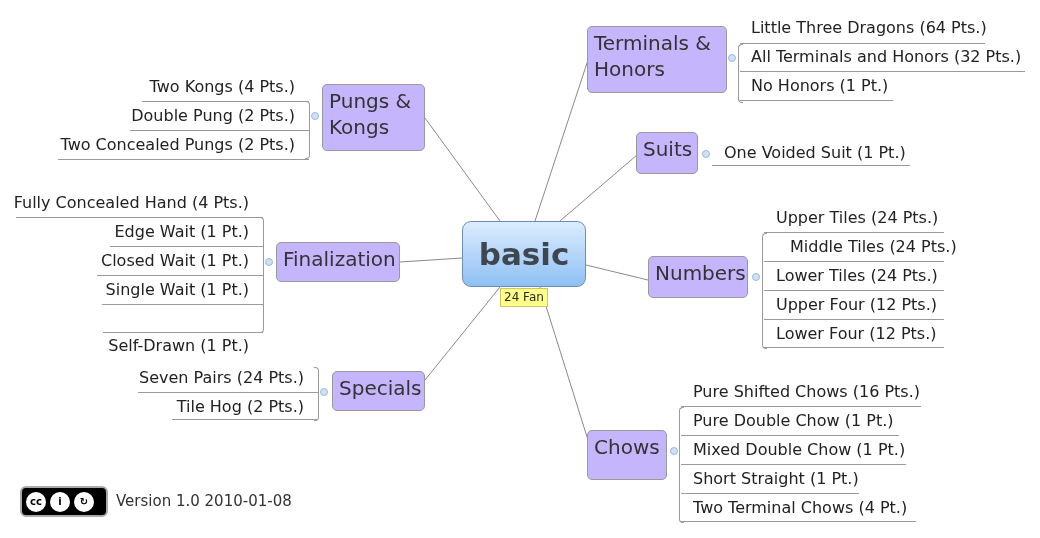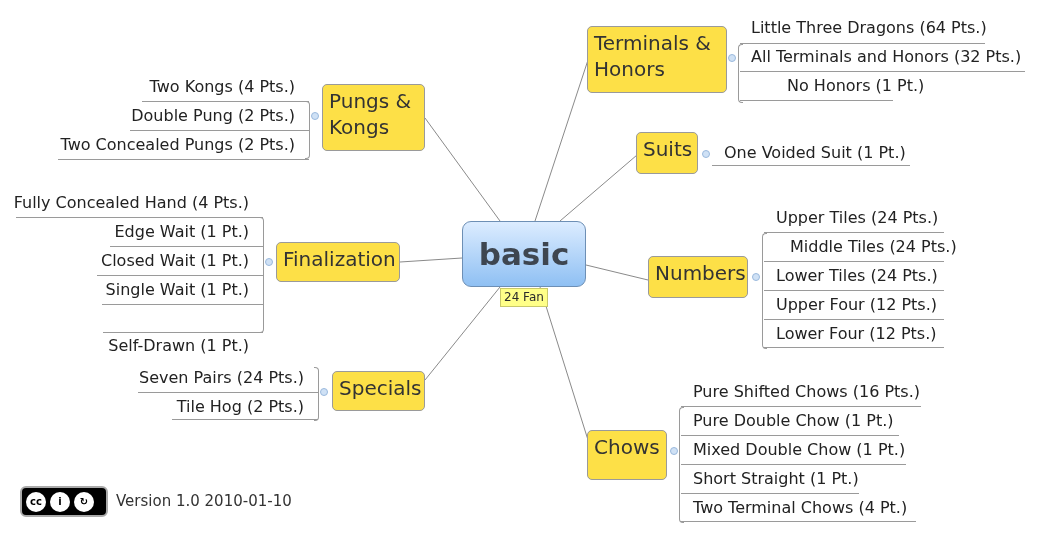--- a/index.html
+++ b/index.html
@@ -1,20 +1,20 @@
 <!DOCTYPE html>
 <html><head>
 <meta charset="utf-8">
 <style>
   html, body { margin:0; padding:0; background:#ffffff; }
   body { width:1040px; height:538px; position:relative; overflow:hidden;
          font-family:"DejaVu Sans", sans-serif; color:#2b2b2b; }
   #lines { position:absolute; left:0; top:0; width:1040px; height:538px; }
   .topic { position:absolute; border:1px solid #9a9a9a; border-radius:5px;
-           background:#fde047; font-size:20px; line-height:26px; padding:3px 6px;
+           background:#c4b5fd; font-size:20px; line-height:26px; padding:3px 6px;
            box-sizing:border-box; color:#333; }
   .central { position:absolute; left:462px; top:221px; width:124px; height:66px;
              border:1px solid #6d8fb5; border-radius:9px;
              background:linear-gradient(#dcecff,#8fc0f3);
              font-size:31px; font-weight:bold; color:#3e4650;
              display:flex; align-items:center; justify-content:center; box-sizing:border-box; }
   .note { position:absolute; left:500px; top:288px; background:#ffff88;
           border:1px solid #c9c96a; font-size:12px; padding:0 3px; line-height:17px; }
   .leaf { position:absolute; font-size:16px; line-height:20px; white-space:nowrap; color:#222; }
   .sub { position:absolute; border-bottom:1px solid #9a9a9a; height:26px; box-sizing:border-box; }
@@ -50,21 +50,21 @@
   </div>
 <div class="note">24 Fan</div>
 
 <div class="topic" style="left:587px;top:26px;width:140px;height:67px;white-space:normal;">Terminals &amp; Honors</div>
 <div class="dot" style="left:728px;top:54px;"></div>
 <div class="bracket br-l" style="left:738px;top:44px;width:4px;height:57px;"></div>
 <div class="leaf" style="left:751px;top:18px;">Little Three Dragons (64 Pts.)</div>
 <div class="sub" style="left:740px;top:18px;width:245px;"></div>
 <div class="leaf" style="left:751px;top:47px;">All Terminals and Honors (32 Pts.)</div>
 <div class="sub" style="left:740px;top:46px;width:285px;"></div>
-<div class="leaf" style="left:751px;top:76px;margin-left:36px;">No Honors (1 Pt.)</div>
+<div class="leaf" style="left:751px;top:76px;">No Honors (1 Pt.)</div>
 <div class="sub" style="left:740px;top:75px;width:153px;"></div>
 
 <div class="topic" style="left:636px;top:132px;width:62px;height:42px;">Suits</div>
 <div class="dot" style="left:702px;top:150px;"></div>
 <div class="leaf" style="left:724px;top:143px;">One Voided Suit (1 Pt.)</div>
 <div class="sub" style="left:712px;top:140px;width:198px;"></div>
 
 <div class="topic" style="left:648px;top:256px;width:100px;height:42px;">Numbers</div>
 <div class="dot" style="left:752px;top:273px;"></div>
 <div class="bracket br-l" style="left:762px;top:233px;width:4px;height:114px;"></div>
@@ -125,15 +125,15 @@
 <div class="leaf" style="right:736px;top:397px;">Tile Hog (2 Pts.)</div>
 <div class="sub" style="left:172px;top:394px;width:146px;"></div>
 
 <div class="footer">
   <div class="cc">
     <span class="circ">cc</span>
     <span class="circ">i</span>
     <span class="circ">↻</span>
   </div>
   <div class="ftext">
-    <div>Version 1.0 2010-01-10</div>
+    <div>Version 1.0 2010-01-08</div>
   </div>
 </div>
 
 </body></html>

